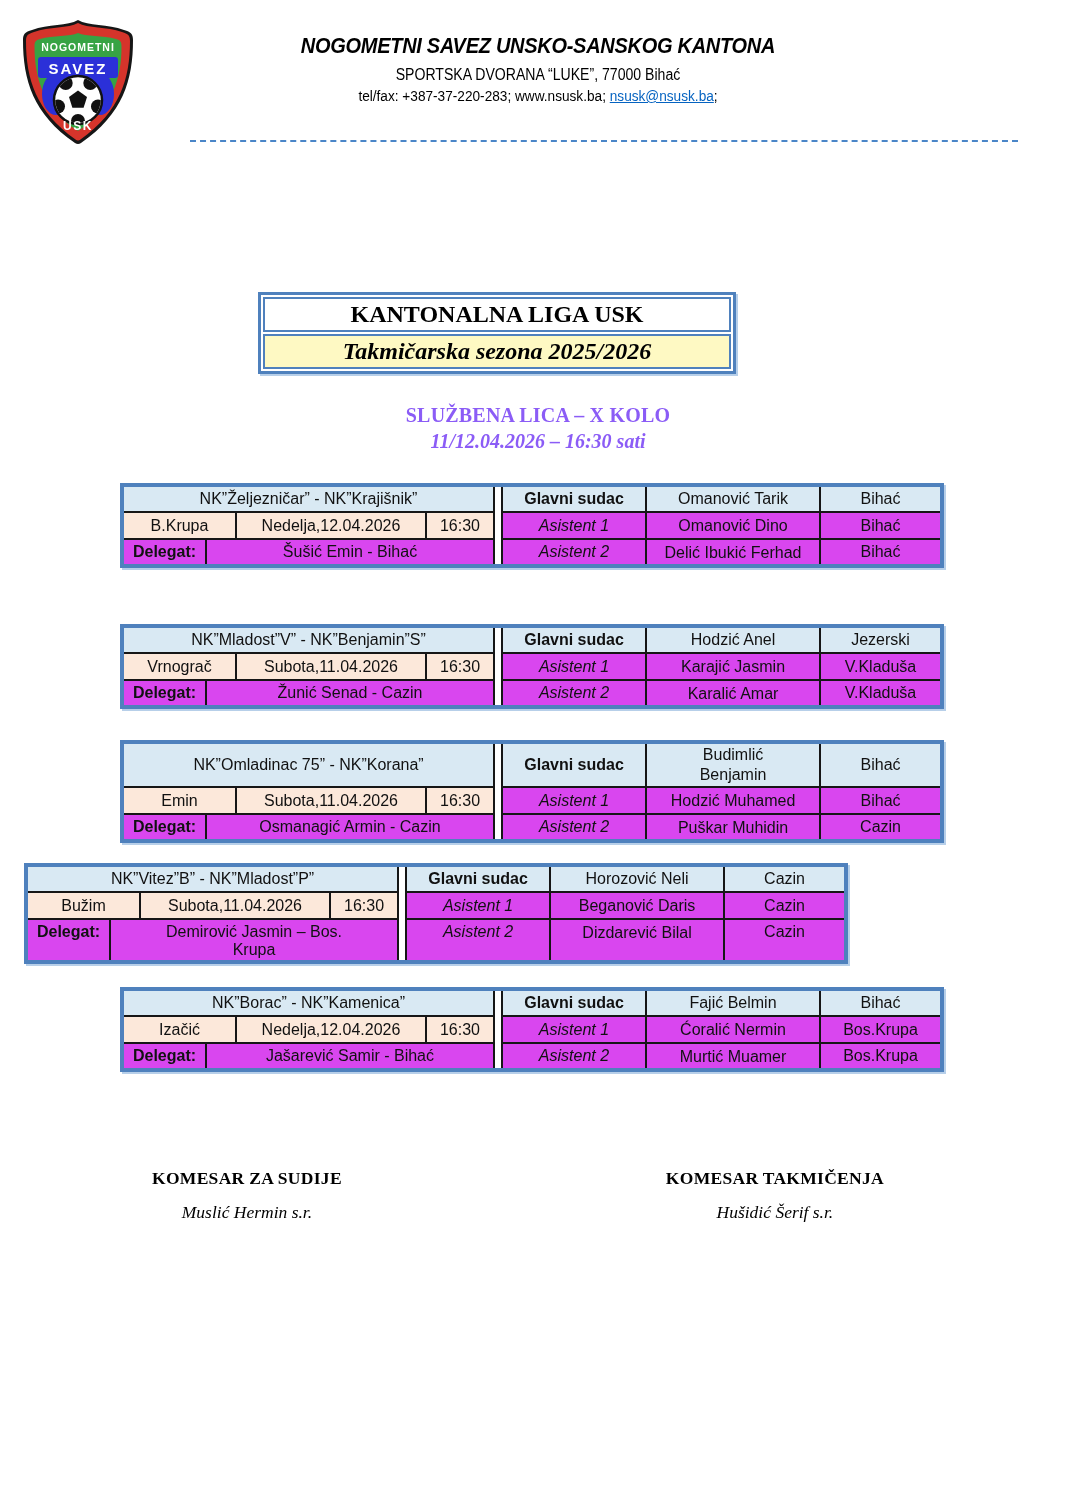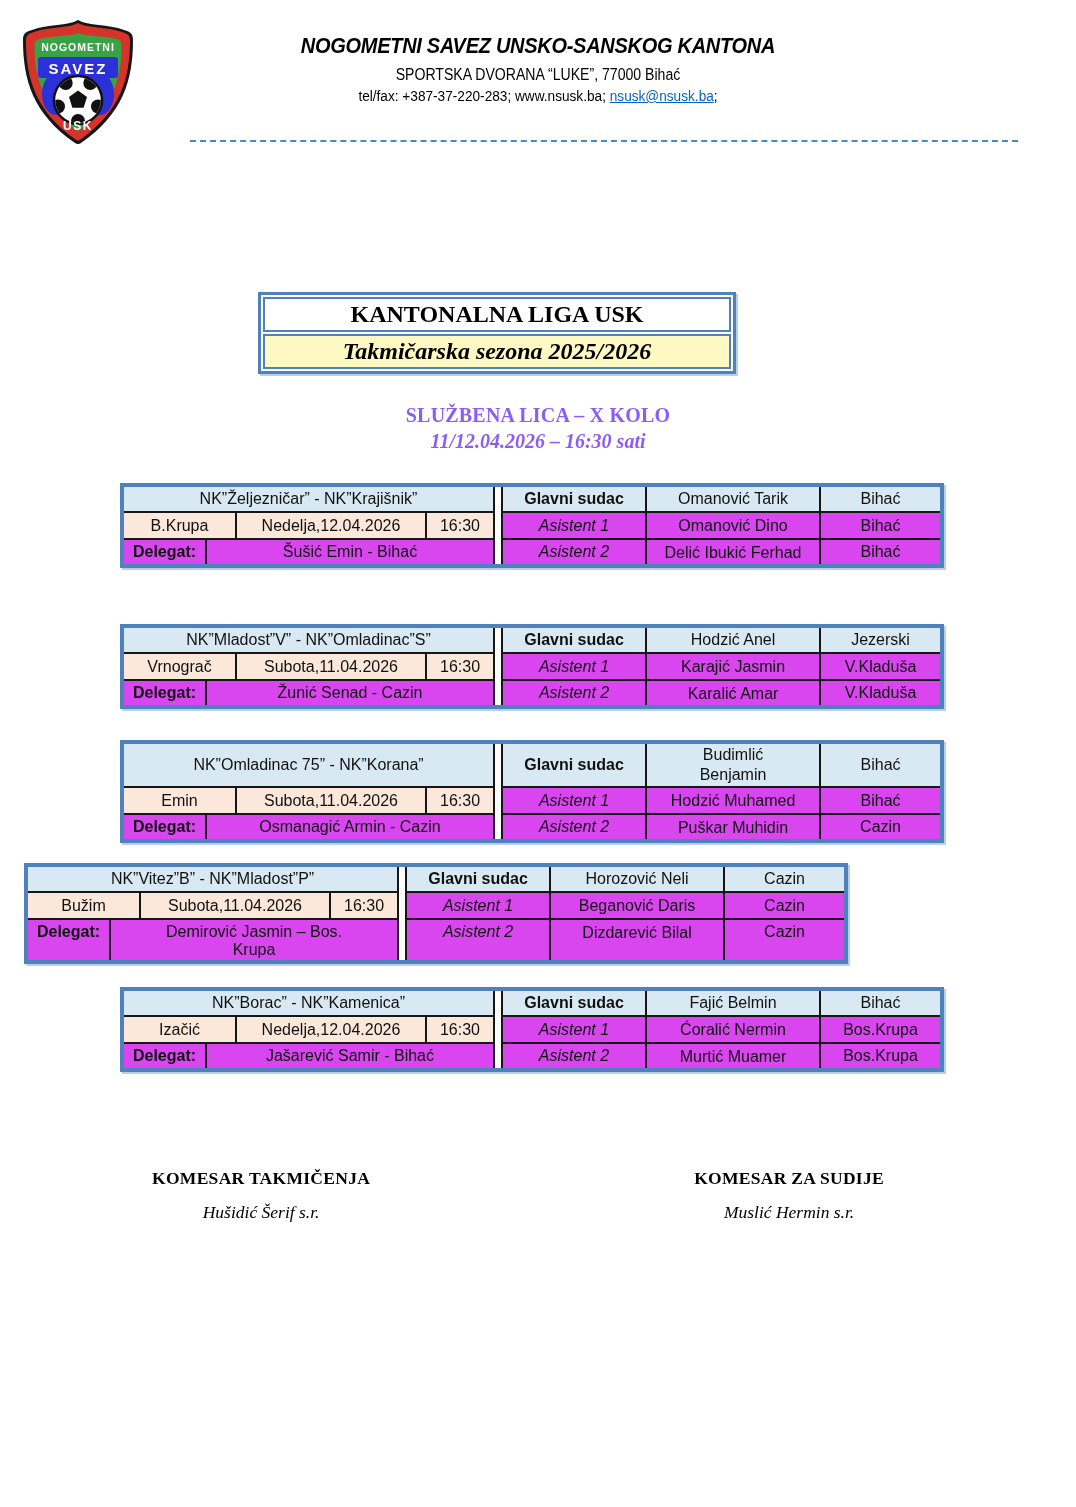--- a/index.html
+++ b/index.html
@@ -184,21 +184,21 @@
           <col class="co-b">
           <col class="co-c">
           <col class="co-d">
           <col class="co-gap">
           <col class="co-e">
           <col class="co-f">
           <col class="co-g">
         </colgroup>
       <tbody>
         <tr class="r1">
-          <td class="fixture fill-blue" colspan="4">NK”Mladost”V” - NK”Omladinac”S”</td>
+          <td class="fixture fill-blue" colspan="4">NK”Mladost”V” - NK”Benjamin”S”</td>
           <td class="gapcell"></td>
           <td class="role-main fill-blue">Glavni sudac</td>
           <td class="person fill-blue">Hodzić Anel</td>
           <td class="fill-blue">Jezerski</td>
         </tr>
         <tr class="r2">
           <td class="fill-peach" colspan="2">Vrnograč</td>
           <td class="fill-peach">Subota,11.04.2026</td>
           <td class="fill-peach">16:30</td>
           <td class="gapcell"></td>
@@ -332,23 +332,23 @@
           <td class="role-asst">Asistent 2</td>
           <td class="person">Murtić Muamer</td>
           <td>Bos.Krupa</td>
         </tr>
       </tbody>
     </table>
 
   </div>
 
   <footer class="doc-footer">
+    <div class="sig">
+      <div class="sig-title">KOMESAR ZA SUDIJE</div>
+      <div class="sig-name">Muslić Hermin  s.r.</div>
+    </div>
     <div class="sig">
       <div class="sig-title">KOMESAR TAKMIČENJA</div>
       <div class="sig-name">Hušidić Šerif  s.r.</div>
     </div>
-    <div class="sig">
-      <div class="sig-title">KOMESAR ZA SUDIJE</div>
-      <div class="sig-name">Muslić Hermin  s.r.</div>
-    </div>
   </footer>
 
 </div>
 
 </body></html>

